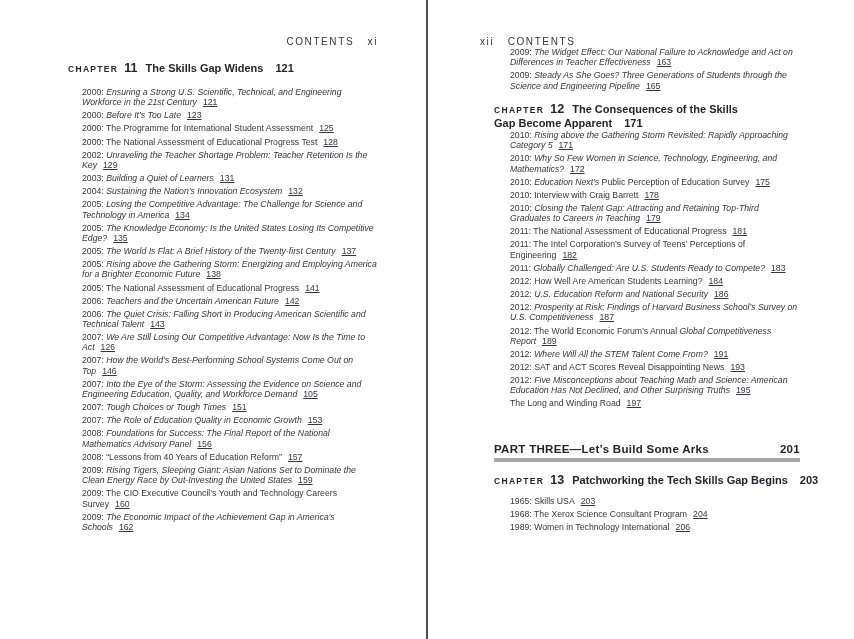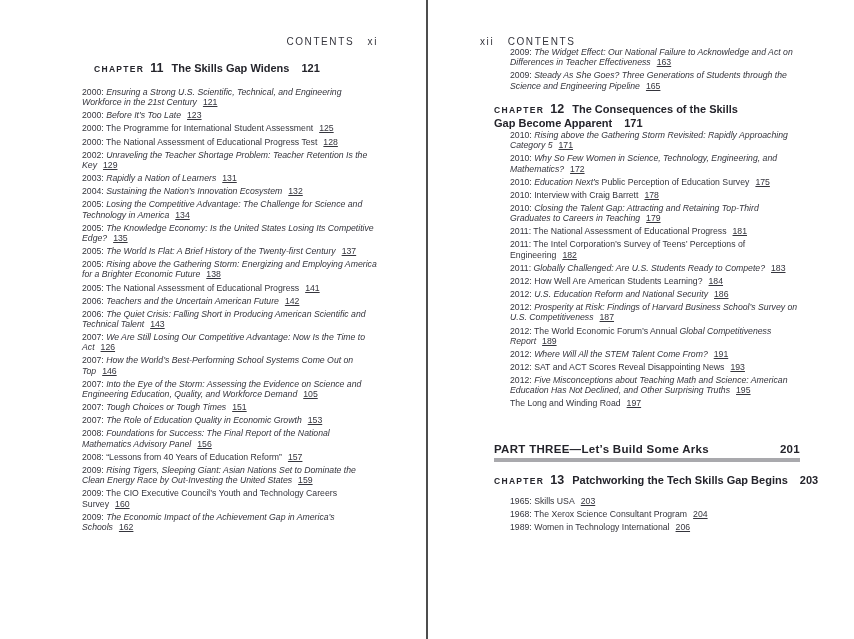--- a/index.html
+++ b/index.html
@@ -34,21 +34,21 @@
   .chapter {
     margin: 0;
     font-size: 11px;
     line-height: 13px;
     font-weight: 700;
     color: var(--heading, #24242b);
   }
   .ch-prefix { font-size: 8.5px; letter-spacing: 1.3px; margin-right: 3px; }
   .ch-num    { font-size: 12.5px; margin-right: 5px; }
   .ch-page   { margin-left: 9px; }
-  .chapter-11 { margin-bottom: 11px; margin-left: 26px; }
+  .chapter-11 { margin-bottom: 11px; }
   .chapter-12 { margin-top: 12px; margin-bottom: 0; width: 262px; }
   .chapter-13 { margin-top: 12px; margin-bottom: 8px; white-space: nowrap; }
 
   .entries { padding-left: 14px; }
   .page-right .entries { padding-left: 16px; }
   .entry {
     font-size: 8.7px;
     line-height: 10.3px;
     margin-bottom: 2.8px;
   }
@@ -86,21 +86,21 @@
       <span class="ch-title">The Skills Gap Widens</span>
       <span class="ch-page">121</span>
     </h2>
 
     <div class="entries">
         <div class="entry"><span class="yr">2000: </span><span class="seg it">Ensuring a Strong U.S. Scientific, Technical, and Engineering Workforce in the 21st Century</span><span class="pg">121</span></div>
         <div class="entry"><span class="yr">2000: </span><span class="seg it">Before It’s Too Late</span><span class="pg">123</span></div>
         <div class="entry"><span class="yr">2000: </span><span class="seg">The Programme for International Student Assessment</span><span class="pg">125</span></div>
         <div class="entry"><span class="yr">2000: </span><span class="seg">The National Assessment of Educational Progress Test</span><span class="pg">128</span></div>
         <div class="entry"><span class="yr">2002: </span><span class="seg it">Unraveling the Teacher Shortage Problem: Teacher Retention Is the Key</span><span class="pg">129</span></div>
-        <div class="entry"><span class="yr">2003: </span><span class="seg it">Rapidly a Nation of Learners</span><span class="pg">131</span></div>
+        <div class="entry"><span class="yr">2003: </span><span class="seg it">Building a Quiet of Learners</span><span class="pg">131</span></div>
         <div class="entry"><span class="yr">2004: </span><span class="seg it">Sustaining the Nation’s Innovation Ecosystem</span><span class="pg">132</span></div>
         <div class="entry"><span class="yr">2005: </span><span class="seg it">Losing the Competitive Advantage: The Challenge for Science and Technology in America</span><span class="pg">134</span></div>
         <div class="entry"><span class="yr">2005: </span><span class="seg it">The Knowledge Economy: Is the United States Losing Its Competitive Edge?</span><span class="pg">135</span></div>
         <div class="entry"><span class="yr">2005: </span><span class="seg it">The World Is Flat: A Brief History of the Twenty-first Century</span><span class="pg">137</span></div>
         <div class="entry"><span class="yr">2005: </span><span class="seg it">Rising above the Gathering Storm: Energizing and Employing America for a Brighter Economic Future</span><span class="pg">138</span></div>
         <div class="entry"><span class="yr">2005: </span><span class="seg">The National Assessment of Educational Progress</span><span class="pg">141</span></div>
         <div class="entry"><span class="yr">2006: </span><span class="seg it">Teachers and the Uncertain American Future</span><span class="pg">142</span></div>
         <div class="entry"><span class="yr">2006: </span><span class="seg it">The Quiet Crisis: Falling Short in Producing American Scientific and Technical Talent</span><span class="pg">143</span></div>
         <div class="entry"><span class="yr">2007: </span><span class="seg it">We Are Still Losing Our Competitive Advantage: Now Is the Time to Act</span><span class="pg">126</span></div>
         <div class="entry"><span class="yr">2007: </span><span class="seg it">How the World’s Best-Performing School Systems Come Out on Top</span><span class="pg">146</span></div>

